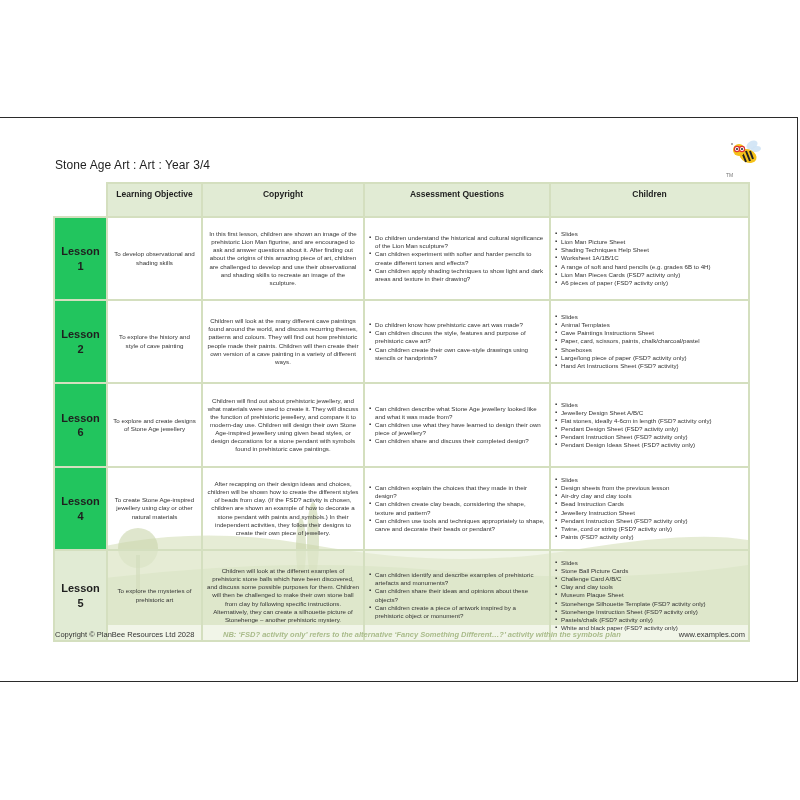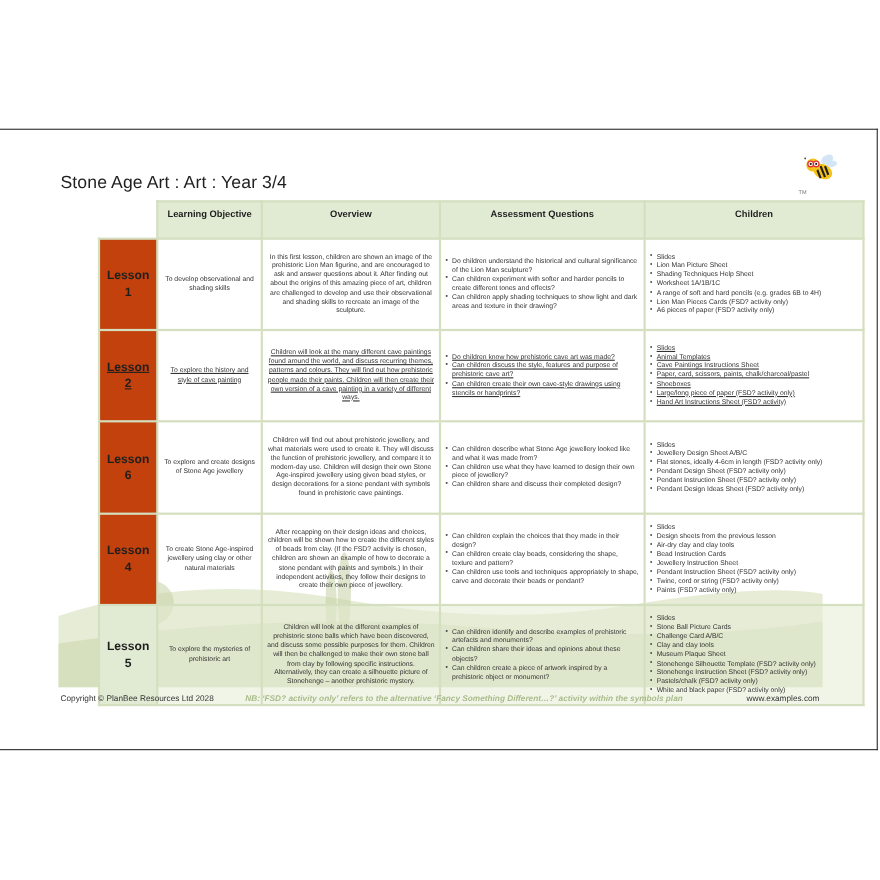--- a/index.html
+++ b/index.html
@@ -1,35 +1,35 @@
 <!DOCTYPE html>
 <html><head>
 <meta charset="utf-8">
 <style>
   html,body{margin:0;padding:0;background:#ffffff;}
   body{width:800px;height:800px;position:relative;overflow:hidden;font-family:"Liberation Sans",sans-serif;color:#222;}
   .frame{position:absolute;left:0;top:117px;width:798px;height:565px;border:1px solid #2b2b2b;border-left:none;box-sizing:border-box;background:#fff;}
-  .title{position:absolute;left:55px;top:158px;font-size:16px;color:#1f1f1f;letter-spacing:0.1px;}
+  .title{position:absolute;left:55px;top:158px;font-size:12px;color:#1f1f1f;letter-spacing:0.1px;}
   .logo{position:absolute;left:622px;top:138px;width:140px;height:44px;}
   .logo-text{position:absolute;left:0;top:8px;font-size:30px;color:#3a3a3a;letter-spacing:-0.5px;}
   .logo-tm{position:absolute;left:104px;top:34px;font-size:5px;color:#777;}
   .bee{position:absolute;left:106px;top:0px;width:34px;height:30px;}
-  .grid{position:absolute;left:53px;top:182px;width:695px;height:443px;margin-left:36px;}
+  .grid{position:absolute;left:53px;top:182px;width:695px;height:443px;}
   .bg-landscape{position:absolute;left:53px;top:500px;width:695px;height:125px;overflow:hidden;pointer-events:none;}
   table{border-collapse:collapse;width:695px;table-layout:fixed;position:relative;}
   td,th{border:2px solid #d4dfbf;padding:2px 4px;font-size:6.2px;line-height:1.3;vertical-align:middle;color:#333;}
   th{background:#e1ebd4;font-weight:bold;font-size:8.5px;color:#1f1f1f;height:25px;vertical-align:top;padding-top:5px;}
   th.empty{background:transparent;border:none;}
-  td.lesson{background:#c2410c;font-weight:bold;font-size:11px;color:#1f1f1f;text-align:center;}
+  td.lesson{background:#22c55e;font-weight:bold;font-size:11px;color:#1f1f1f;text-align:center;}
   td.obj{text-align:center;}
   td.ov{text-align:center;}
   ul{margin:0;padding:0;list-style:none;}
   li{padding-left:6px;position:relative;}
   li:before{content:"\25AA";position:absolute;left:0;top:0;font-size:6px;}
-  tr.r1 td{height:77px;} tr.r2 td{height:77px;text-decoration:underline;} tr.r3 td{height:78px;} tr.r4 td{height:77px;} tr.r5 td{height:85px;}
+  tr.r1 td{height:77px;} tr.r2 td{height:77px;} tr.r3 td{height:78px;} tr.r4 td{height:77px;} tr.r5 td{height:85px;}
   tr.r5 td{background:rgba(230,236,214,0.55);}
   tr.r5 td.lesson{background:#e1ebd4;}
   .footer{position:absolute;top:630px;left:55px;width:690px;font-size:7.5px;color:#333;}
   .copy{position:absolute;left:0;top:0;}
   .note{position:absolute;left:168px;top:0;color:#a9bb8a;font-style:italic;font-weight:bold;}
   .url{position:absolute;right:0;top:0;}
 </style>
 </head>
 <body>
 
@@ -68,21 +68,21 @@
       <col style="width:53px">
         <col style="width:95px">
         <col style="width:162px">
         <col style="width:186px">
         <col style="width:199px">
     </colgroup>
     <thead>
       <tr>
         <th class="empty"></th>
         <th>Learning Objective</th>
-        <th>Overview</th>
+        <th>Copyright</th>
         <th>Assessment Questions</th>
         <th>Children</th>
       </tr>
     </thead>
     <tbody>
       <tr class="r1">
         <td class="lesson">Lesson 1</td>
         <td class="obj">To develop observational and shading skills</td>
         <td class="ov">In this first lesson, children are shown an image of the prehistoric Lion Man figurine, and are encouraged to ask and answer questions about it. After finding out about the origins of this amazing piece of art, children are challenged to develop and use their observational and shading skills to recreate an image of the sculpture.</td>
         <td>

